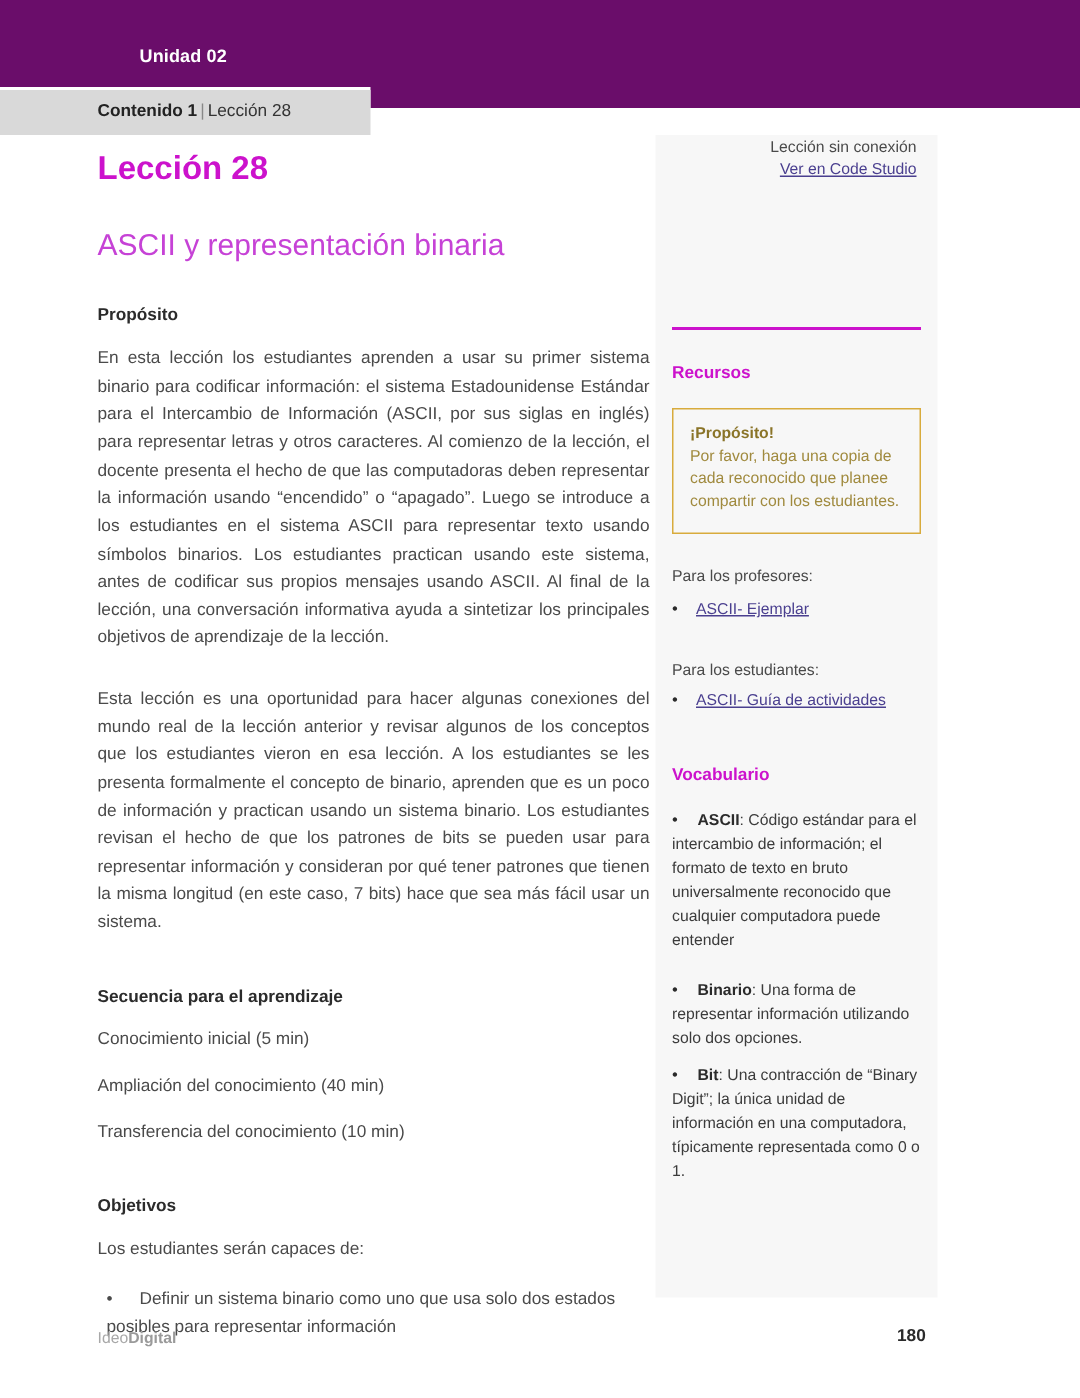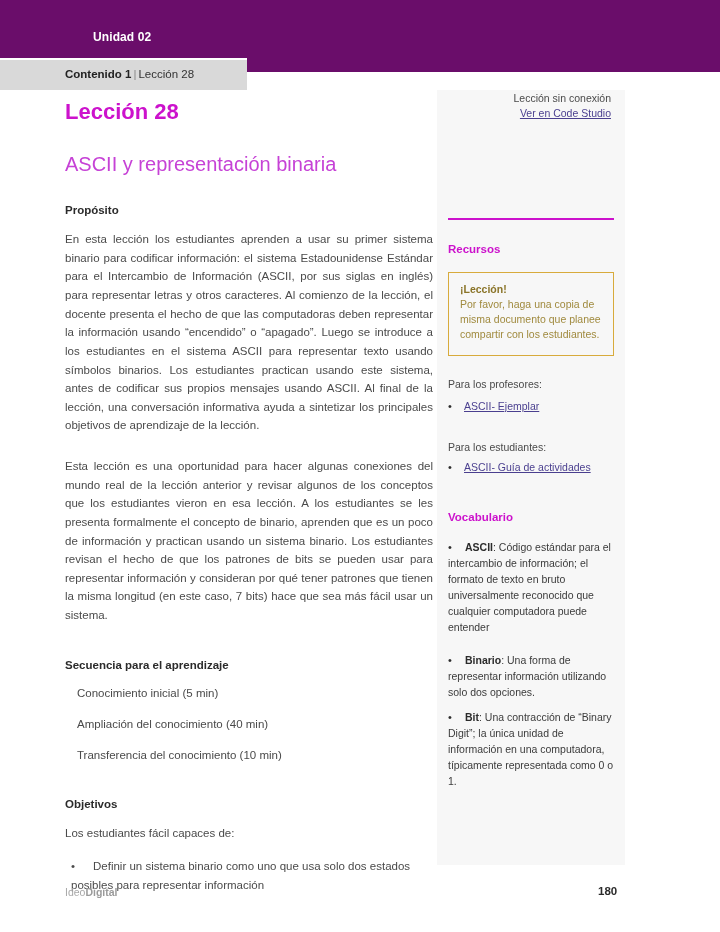--- a/index.html
+++ b/index.html
@@ -96,21 +96,21 @@
   }
   .plain-p {
     font-size: 11.5px;
     line-height: 1.62;
     color: #4a4a4a;
     margin: 0 0 14px 0;
   }
   .seq-item {
     font-size: 11.5px;
     color: #4a4a4a;
-    margin: 0 0 14px 12px;
+    margin: 0 0 14px 0;
     line-height: 1.5;
   }
   .spacer-20 { height: 20px; }
   .spacer-12 { height: 12px; }
   .obj-bullet {
     font-size: 11.5px;
     line-height: 1.62;
     color: #4a4a4a;
     margin: 6px;
     position: relative;
@@ -280,32 +280,32 @@
   <p class="body-p">Esta lección es una oportunidad para hacer algunas conexiones del mundo real de la lección anterior y revisar algunos de los conceptos que los estudiantes vieron en esa lección. A los estudiantes se les presenta formalmente el concepto de binario, aprenden que es un poco de información y practican usando un sistema binario. Los estudiantes revisan el hecho de que los patrones de bits se pueden usar para representar información y consideran por qué tener patrones que tienen la misma longitud (en este caso, 7 bits) hace que sea más fácil usar un sistema.</p>
 
   <div class="spacer-12"></div>
   <div class="sec-head">Secuencia para el aprendizaje</div>
   <p class="seq-item">Conocimiento inicial (5 min)</p>
   <p class="seq-item">Ampliación del conocimiento (40 min)</p>
   <p class="seq-item">Transferencia del conocimiento (10 min)</p>
 
   <div class="spacer-20"></div>
   <div class="sec-head">Objetivos</div>
-  <p class="plain-p">Los estudiantes fácil capaces de:</p>
+  <p class="plain-p">Los estudiantes serán capaces de:</p>
   <p class="obj-bullet"><span class="dot">•</span><span>Definir un sistema binario como uno que usa solo dos estados posibles para representar información</span></p>
 </div>
 
 <div class="sidebar">
   <div class="mag-divider"></div>
 
   <div class="sb-head recursos">Recursos</div>
 
   <div class="attn-box">
-    <div class="attn-title">¡Lección!</div>
-    <p class="attn-body">Por favor, haga una copia de misma documento que planee compartir con los estudiantes.</p>
+    <div class="attn-title">¡Propósito!</div>
+    <p class="attn-body">Por favor, haga una copia de cada reconocido que planee compartir con los estudiantes.</p>
   </div>
 
   <div class="res-label prof">Para los profesores:</div>
   <div class="res-link-row prof"><span class="bullet">•</span><span class="res-link">ASCII- Ejemplar</span></div>
 
   <div class="res-label stud">Para los estudiantes:</div>
   <div class="res-link-row stud"><span class="bullet">•</span><span class="res-link">ASCII- Guía de actividades</span></div>
 
   <div class="sb-head vocab">Vocabulario</div>
 

